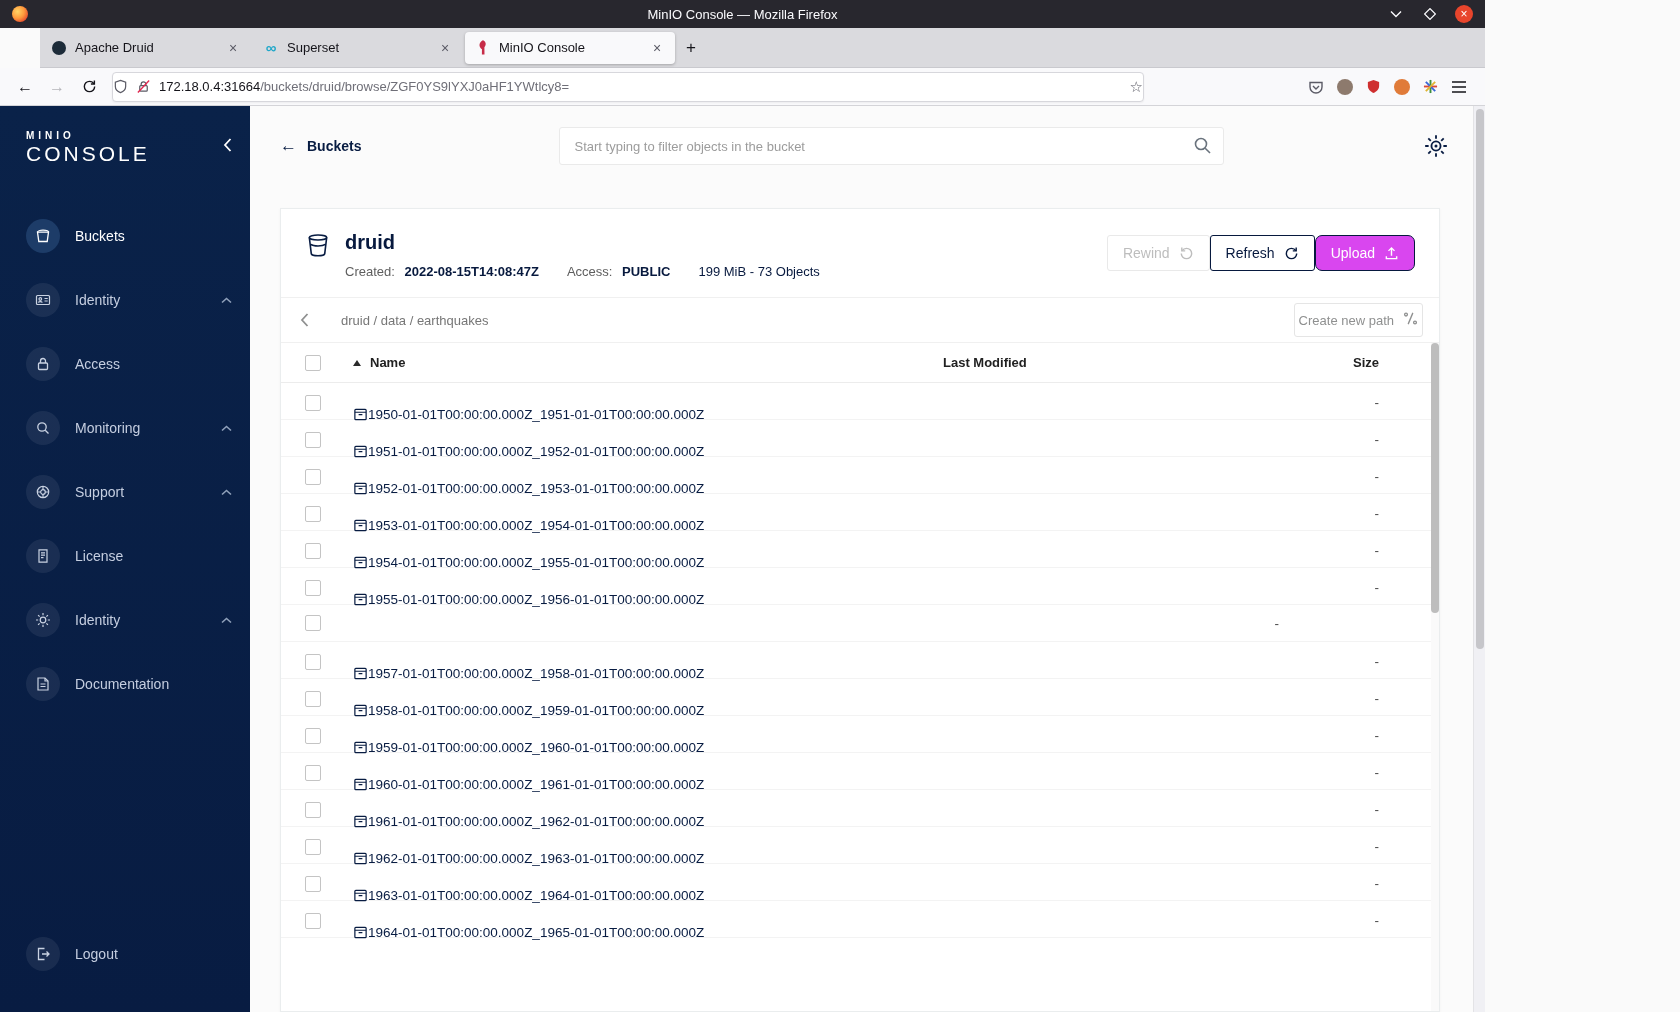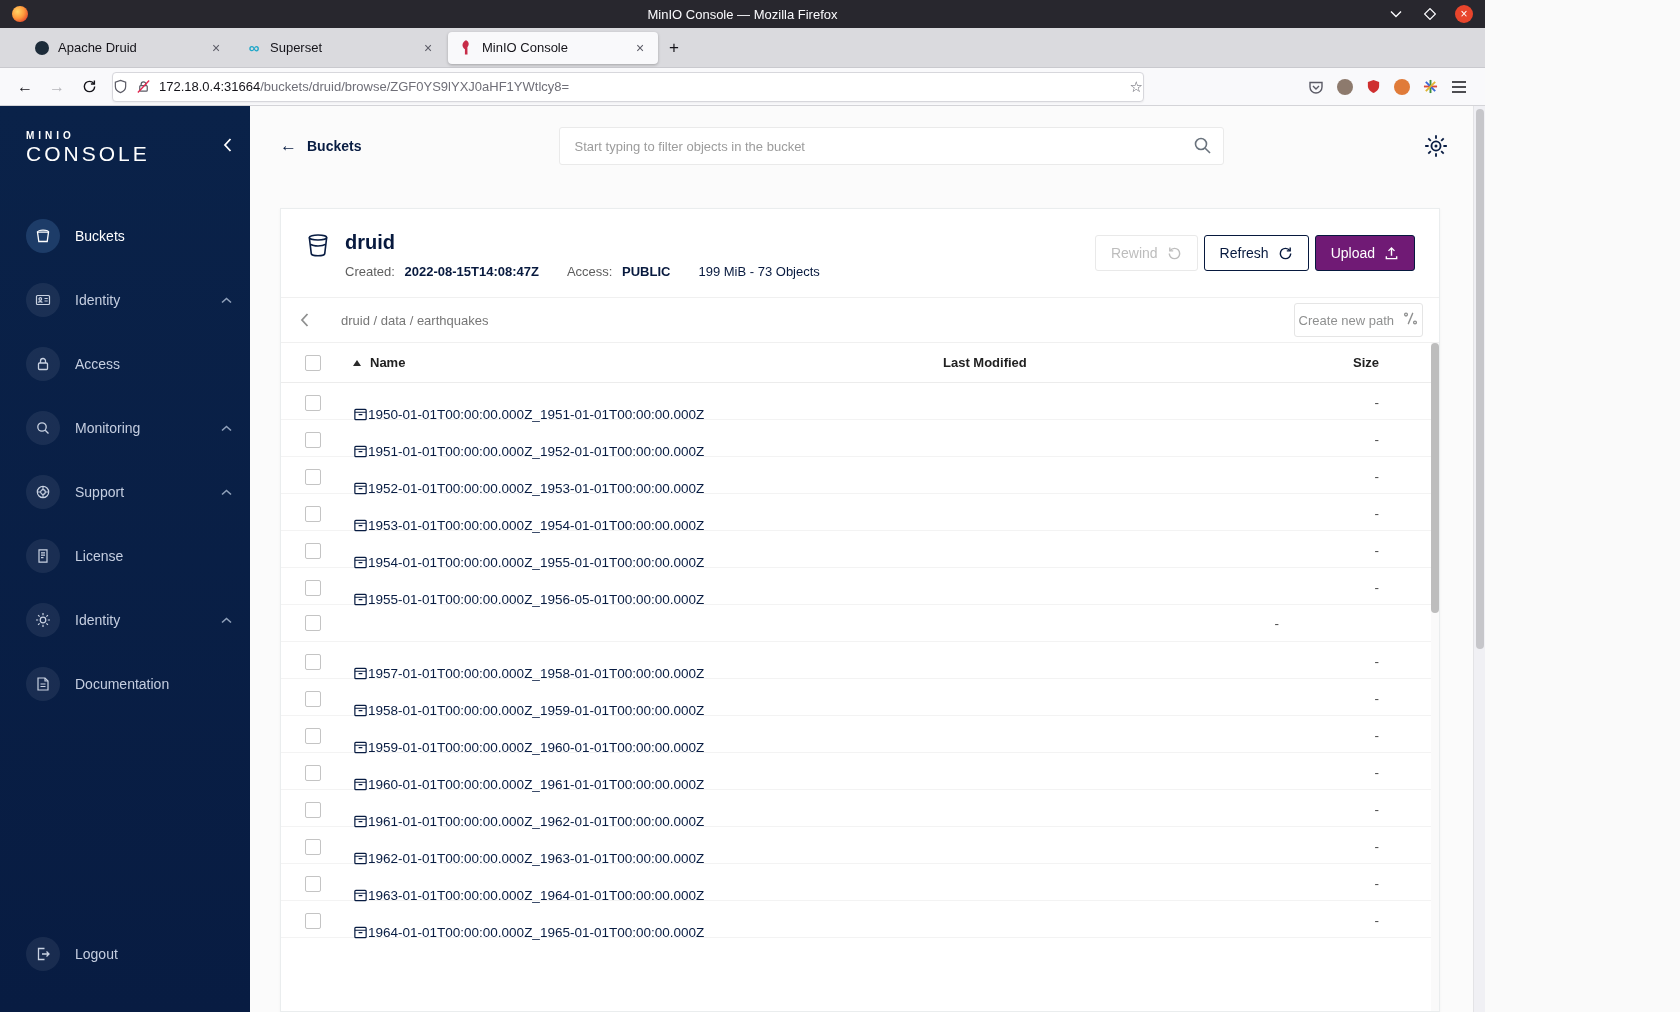--- a/index.html
+++ b/index.html
@@ -8,21 +8,21 @@
 
   
   .titlebar { height:28px; background:#28272e; display:flex; align-items:center; position:relative; color:#fbfbfe; flex:0 0 auto; }
   .ff-logo { width:16px; height:16px; border-radius:50%; margin-left:12px;
              background:radial-gradient(circle at 35% 35%, #ffd567, #ff9a3c 45%, #e5482d 80%); }
   .win-title { position:absolute; left:0; right:0; text-align:center; font-size:13px; color:#fbfbfe; }
   .win-controls { margin-left:auto; display:flex; align-items:center; gap:16px; padding-right:12px; z-index:2; }
   .win-btn { display:flex; align-items:center; justify-content:center; width:18px; height:18px; }
   .win-close { background:#e8452c; border-radius:50%; color:#fff; font-size:12px; line-height:1; }
 
-  .tabstrip { height:40px; background:#dadade; display:flex; align-items:center; padding-left:23px; border-bottom:1px solid #c9c9ce; flex:0 0 auto; }
+  .tabstrip { height:40px; background:#dadade; display:flex; align-items:center; padding-left:0; border-bottom:1px solid #c9c9ce; flex:0 0 auto;margin-left:40px; }
   .tab { width:210px; height:32px; margin:0 1px; border-radius:4px; display:flex; align-items:center; gap:8px; padding:0 8px 0 10px; font-size:13px; color:#15141a; cursor:pointer; }
   .tab.active { background:#f9f9fb; box-shadow:0 1px 3px rgba(0,0,0,.25); }
   .tab-icon { width:16px; height:16px; display:flex; align-items:center; justify-content:center; font-size:15px; color:#20a7c9; font-weight:bold; }
   .tab-label { flex:1; white-space:nowrap; overflow:hidden; text-overflow:ellipsis; }
   .tab-close { width:20px; height:20px; display:flex; align-items:center; justify-content:center; color:#5b5b66; font-size:14px; border-radius:4px; }
   .newtab { width:30px; height:30px; display:flex; align-items:center; justify-content:center; font-size:17px; color:#15141a; border-radius:4px; cursor:pointer; }
 
   .navbar { height:38px; background:#f9f9fb; border-bottom:1px solid #d4d4d8; display:flex; align-items:center; padding:0 10px; gap:2px; flex:0 0 auto; }
   .nav-btn { width:30px; height:30px; display:flex; align-items:center; justify-content:center; font-size:16px; color:#15141a; border-radius:4px; cursor:pointer; }
   .nav-btn.disabled { color:#b5b5ba; }
@@ -65,25 +65,25 @@
   .page { flex:1; padding:22px 45px 0 30px; overflow:hidden; }
   .card { background:#fff; border:1px solid #eaedee; box-shadow:0 1px 3px rgba(0,0,0,.04); height:100%; display:flex; flex-direction:column; }
 
   .bucket-head { display:flex; align-items:flex-start; padding:22px 24px 18px; }
   .bucket-icon { color:#081c42; margin:2px 14px 0 0; }
   .bucket-title { font-size:20px; font-weight:700; color:#07193e; }
   .bucket-meta { display:flex; align-items:center; gap:28px; margin-top:10px; font-size:13px; }
   .meta-label { color:#5e5e5e; margin-right:6px; }
   .meta-value { color:#07193e; font-weight:700; }
   .meta-summary { color:#07193e; }
-  .head-buttons { margin-left:auto; display:flex; gap:6px; align-items:center; padding-top:4px; }
+  .head-buttons { margin-left:auto; display:flex; gap:0; align-items:center; padding-top:4px; }
   .btn { height:36px; padding:0 15px; border-radius:3px; font-size:14px; display:flex; align-items:center; gap:9px; background:#fff; border:1px solid #e5e5e5; color:#07193e; cursor:pointer; font-family:"Liberation Sans",sans-serif; }
   .btn.disabled { color:#bdbdbd; border-color:#e9e9e9; cursor:default; }
   .btn.refresh { border-color:#07193e; }
-  .btn.primary { background:#701a75; border-color:#07193e; color:#fff; }
+  .btn.primary { background:#d946ef; border-color:#07193e; color:#fff;border-radius:7px; }
   .btn .bicon { display:flex; }
 
   .path-bar { display:flex; align-items:center; height:46px; border-top:1px solid #f0f0f0; border-bottom:1px solid #f0f0f0; padding:0 16px 0 0; flex:0 0 auto; }
   .path-back { width:46px; height:100%; display:flex; align-items:center; justify-content:center; color:#8f9090; cursor:pointer; }
   .breadcrumb { color:#767676; font-size:13px; margin-left:14px; }
   .create-path-btn { margin-left:auto; height:34px; padding:0 4px; background:#fff; border:1px solid #e5e5e5; border-radius:3px; color:#8f9090; font-size:13px; display:flex; align-items:center; gap:9px; cursor:pointer; font-family:"Liberation Sans",sans-serif; }
 
   .table-area { flex:1; display:flex; flex-direction:column; position:relative; overflow:hidden; }
   .thead, .trow { display:grid; grid-template-columns:48px 590px 1fr 100px; align-items:center; padding:0 60px 0 24px; }
   .thead { height:40px; border-bottom:1px solid #ececec; font-size:13px; font-weight:700; color:#212121; flex:0 0 auto; }
@@ -532,21 +532,21 @@
   </div>
                 <div class="trow">
     <span class="cb"></span>
     <span class="cell-name">
       <span class="obj-icon">
                       <svg width="15" height="15" viewBox="0 0 16 16" fill="none" stroke="currentColor" stroke-width="1.3">
                         <rect x="2" y="2.5" width="12" height="11" rx="1"></rect>
                         <path d="M2 5.6h12M6 8.2h4"></path>
                       </svg>
                     </span>
-      <span class="obj-name">1955-01-01T00:00:00.000Z_1956-05-01T00:00:00.000Z</span>
+      <span class="obj-name">1955-01-01T00:00:00.000Z_1956-01-01T00:00:00.000Z</span>
     </span>
     <span class="cell-mod"></span>
     <span class="cell-size">-</span>
   </div>
                 <div class="trow">
     <span class="cb"></span>
     <span class="cell-mod"></span>
     <span class="cell-size">-</span>
   </div>
                 <div class="trow">

